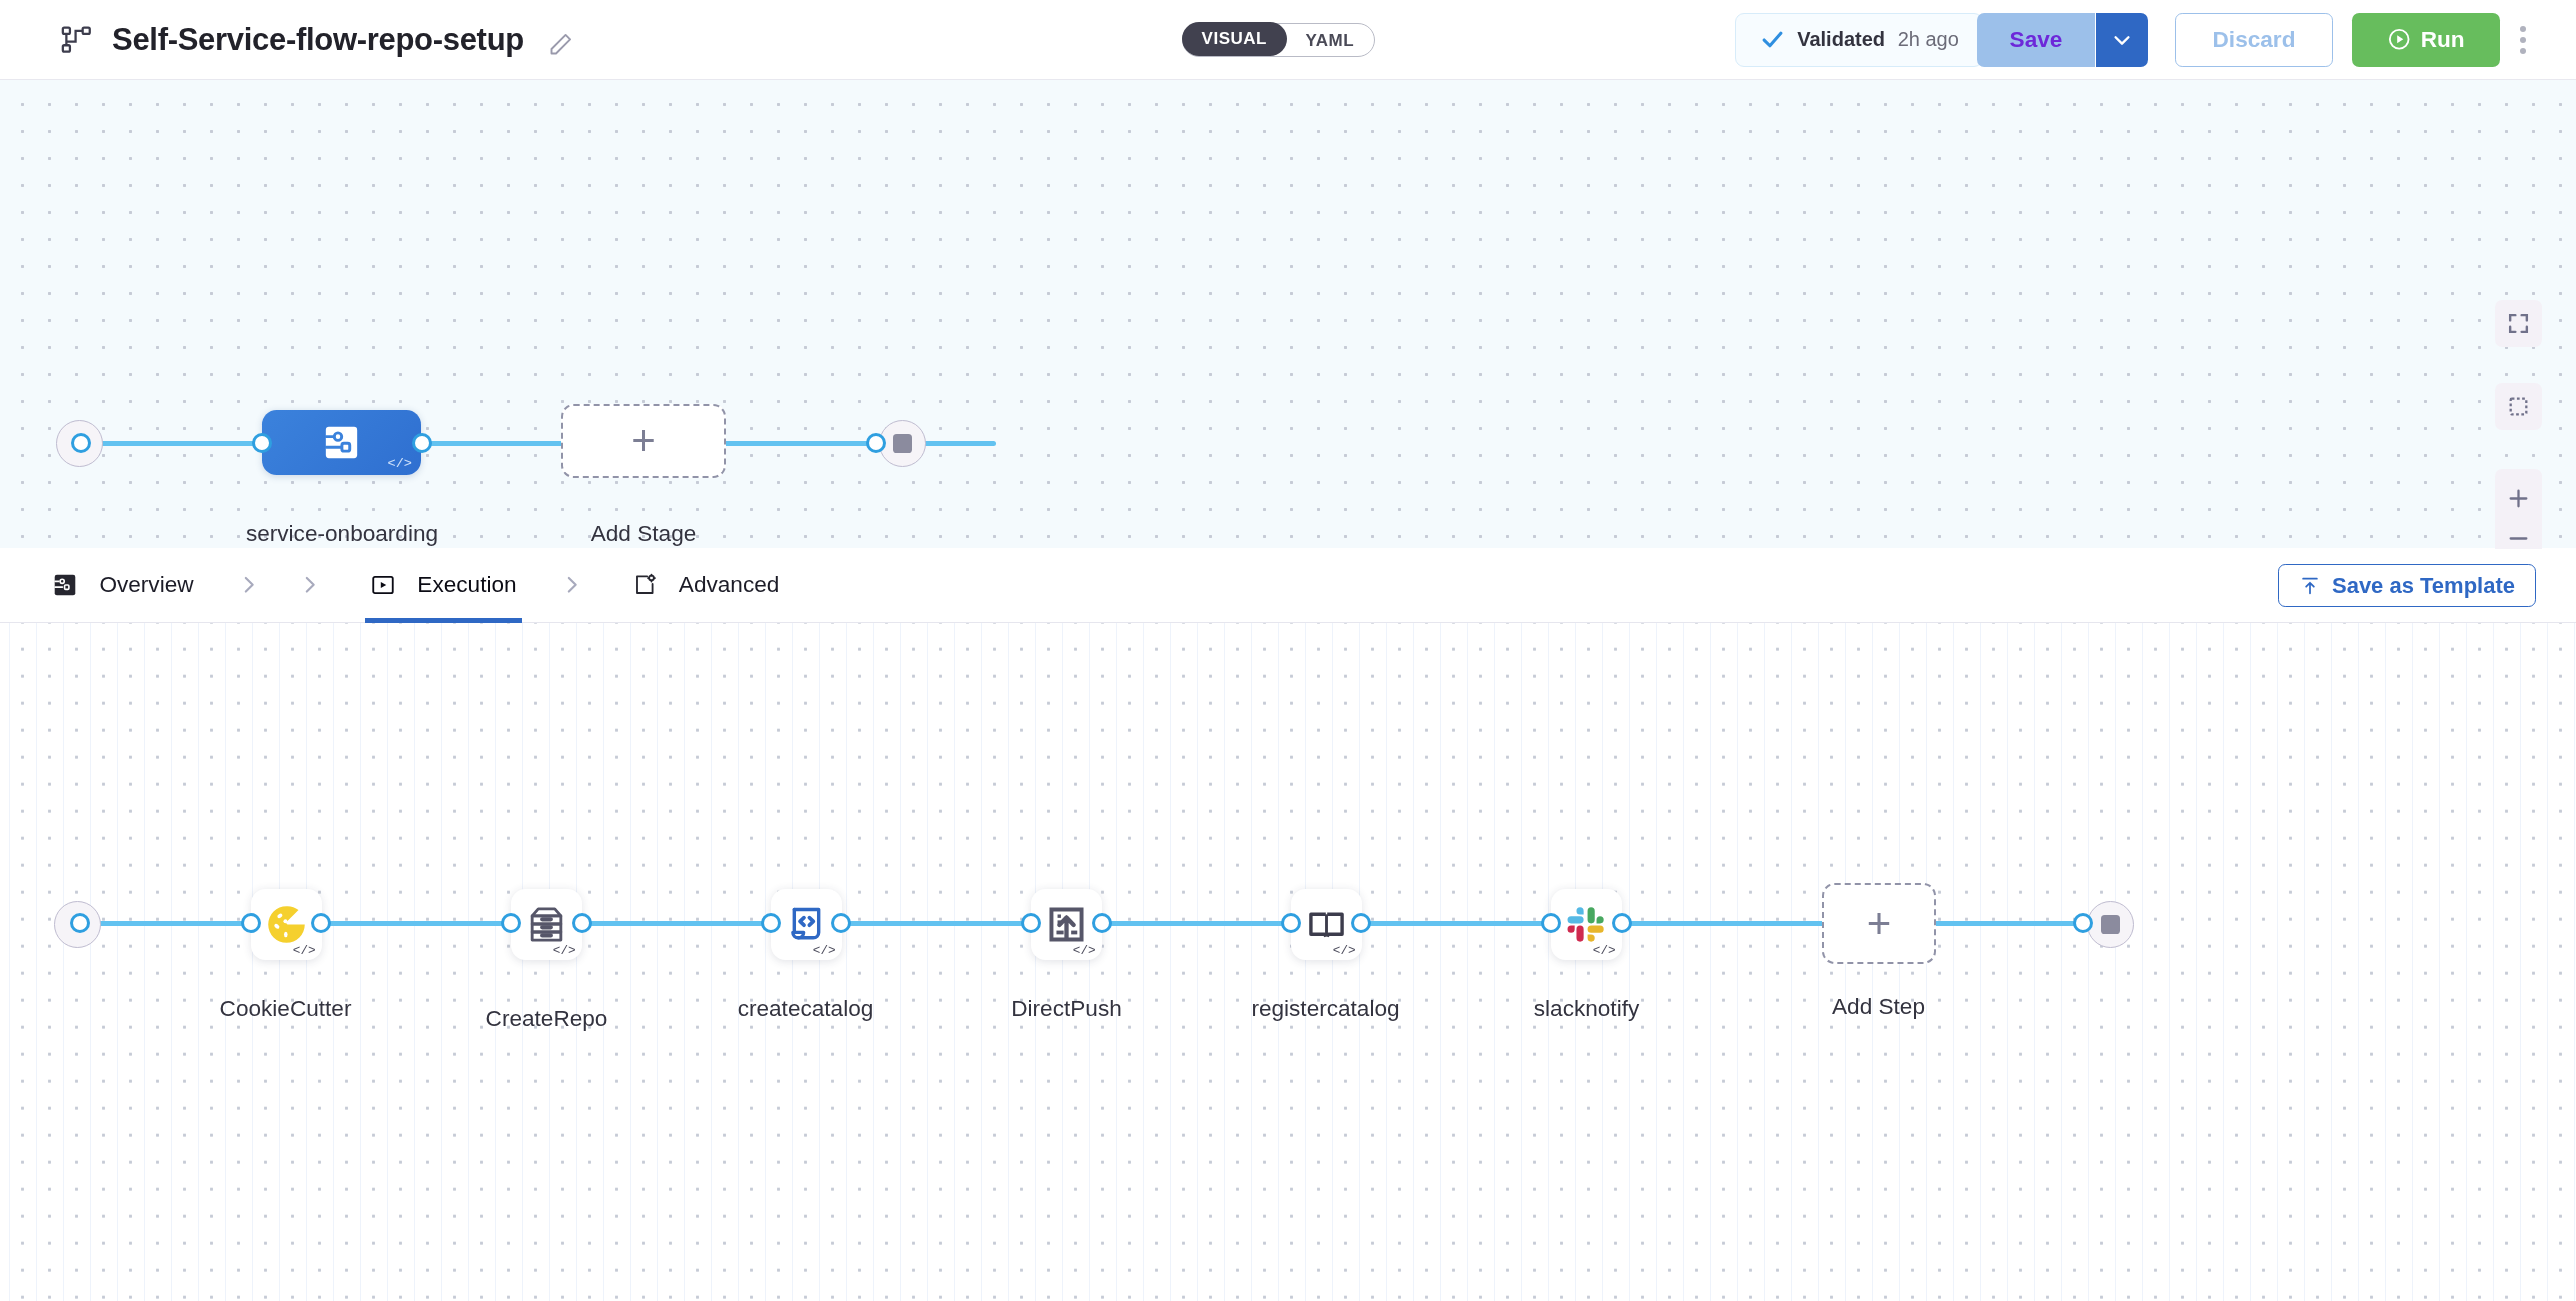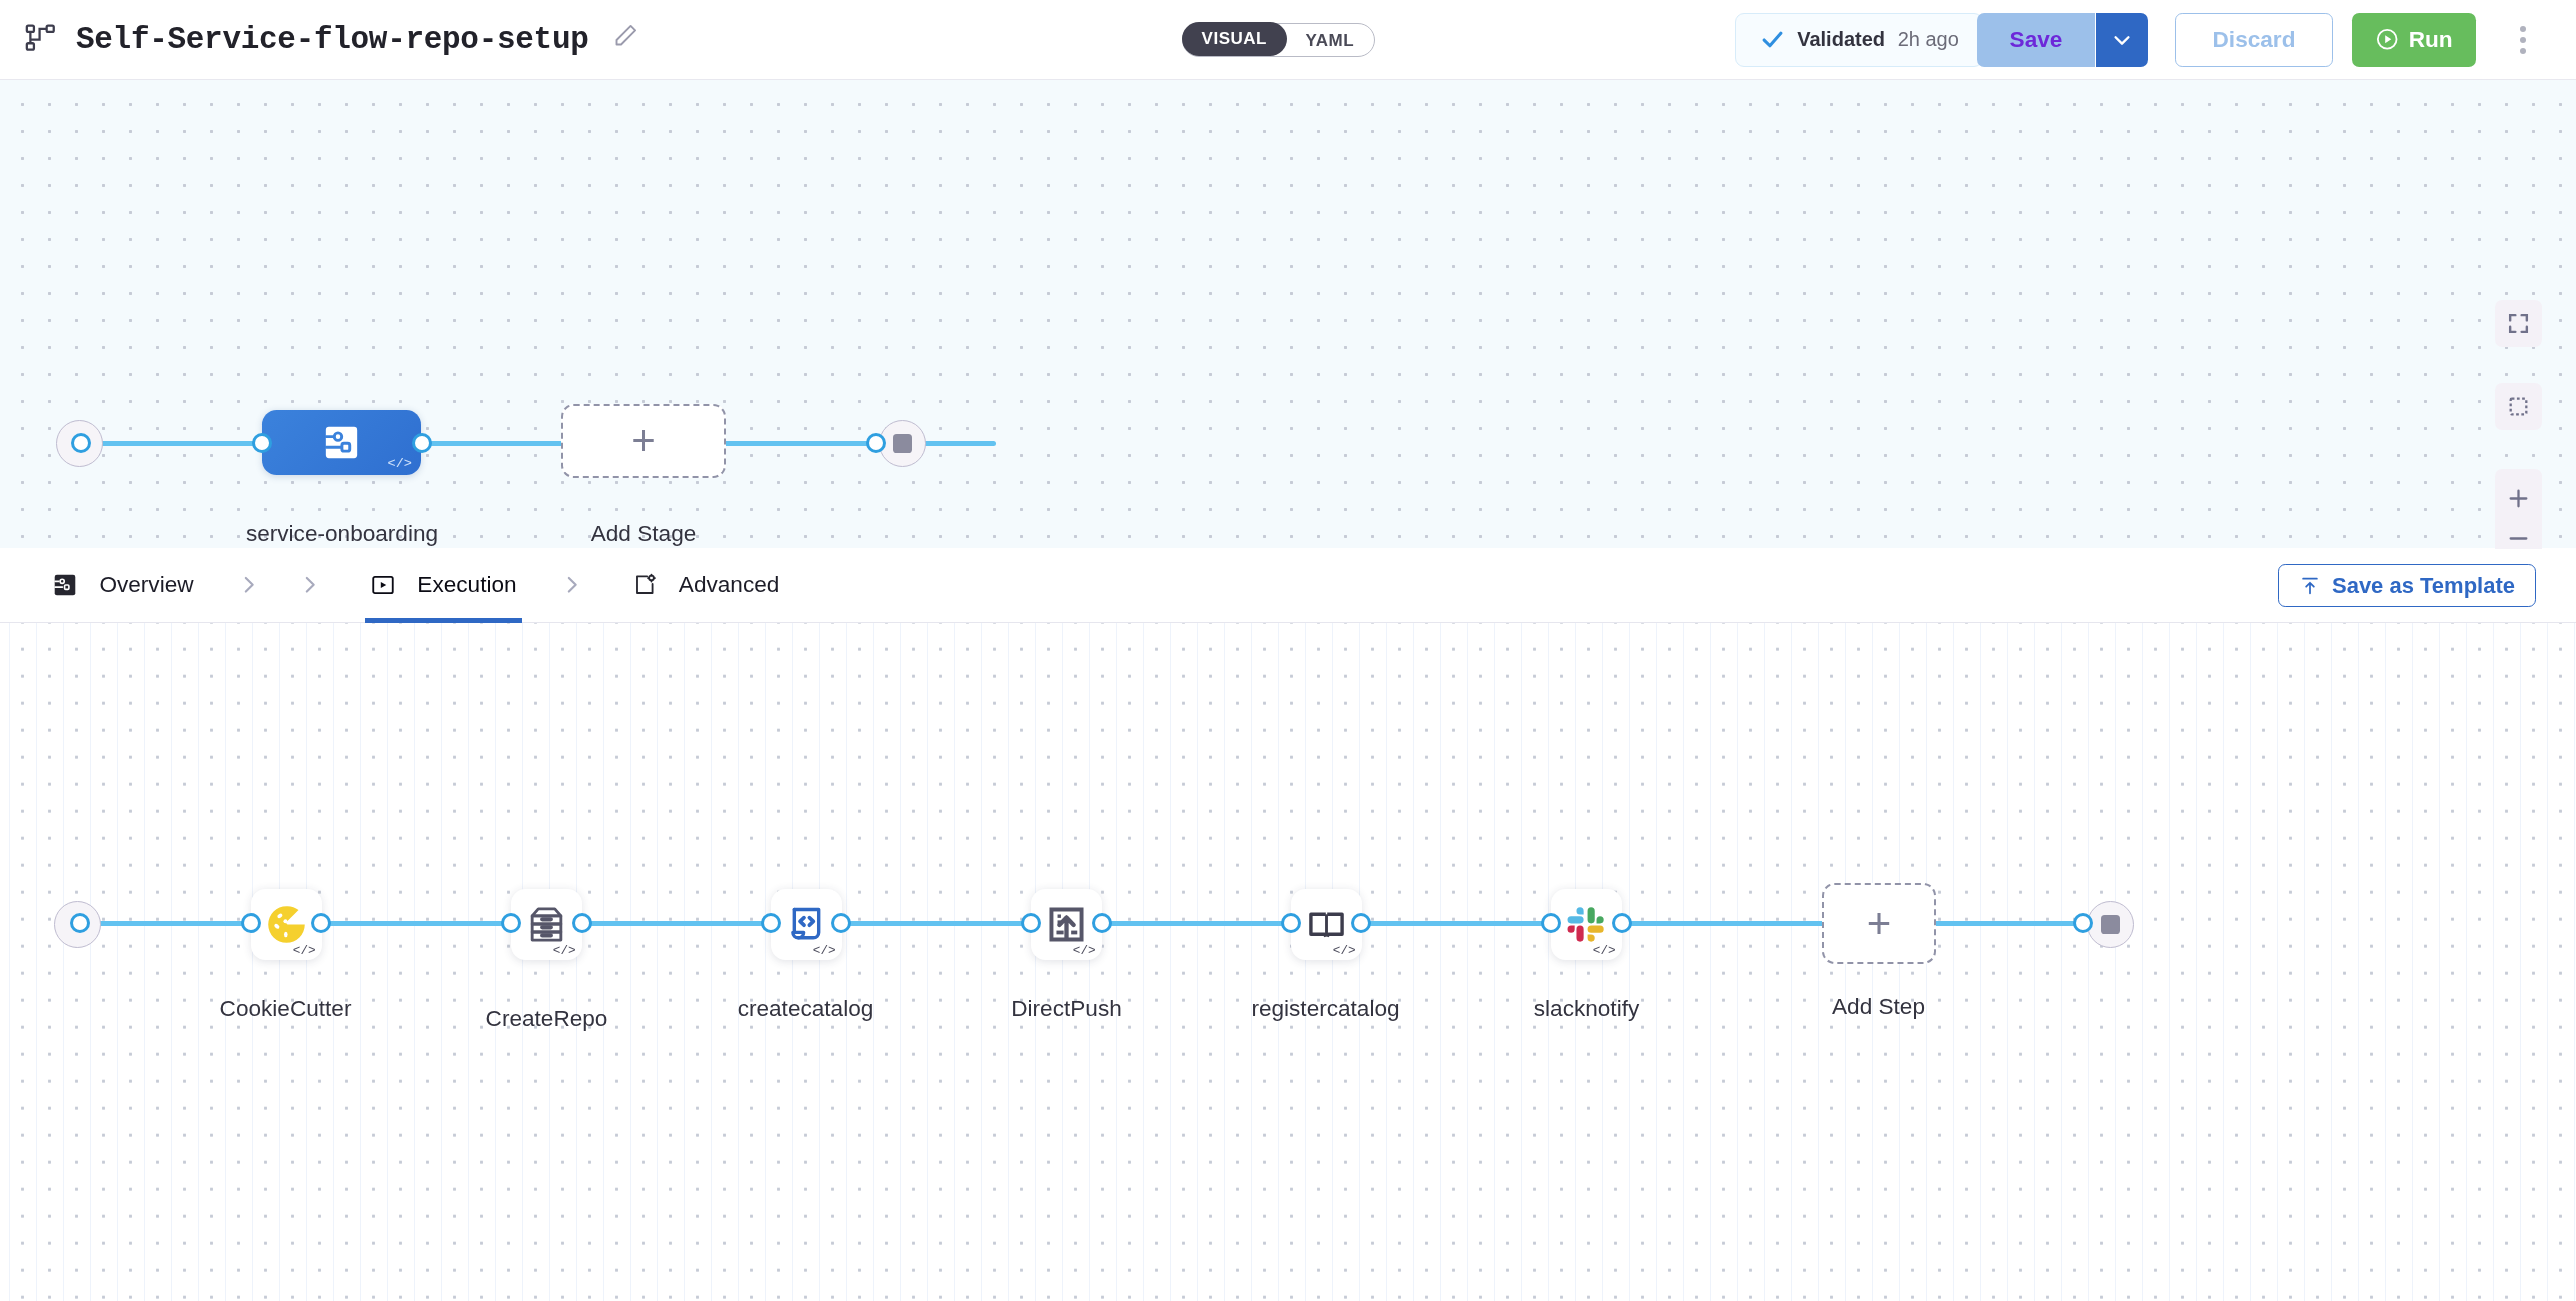--- a/index.html
+++ b/index.html
@@ -11,21 +11,21 @@
   }
   .app { position: relative; width: 2576px; height: 1302px; }
 
   
   .header {
     position: absolute; left: 0; top: 0; width: 2576px; height: 80px;
     background: #ffffff;
     border-bottom: 0.9px solid #e8e8ef;
     display: flex; align-items: center;
   }
-  .hdr-left { display: flex; align-items: flex-start; gap: 18px; padding-left: 24px; font-family: Liberation Mono, monospace; }
+  .hdr-left { display: flex; align-items: flex-end; gap: 18px; padding-left: 60px; }
   .pipeline-icon { width: 34px; height: 34px; display: block; }
   .pipeline-title {
     font-size: 31px; font-weight: bold; color: #22222a; letter-spacing: -0.3px;
     white-space: nowrap;
   }
   .edit-icon { width: 27px; height: 27px; display: block; margin-left: 5.4px; }
 
   
   .view-toggle {
     position: absolute; left: 1182px; top: 22.6px;
@@ -75,21 +75,21 @@
 
   .discard-btn {
     position: absolute; left: 2175px; top: 12.7px;
     width: 158px; height: 54px;
     border: 0.9px solid #9cc0ea; border-radius: 7.2px; background: #ffffff;
     color: #9cc0ea; font-size: 22.6px; font-weight: bold;
     display: flex; align-items: center; justify-content: center;
   }
   .run-btn {
     position: absolute; left: 2352px; top: 12.7px;
-    width: 124px; height: 54px;
+    width: 148px; height: 54px;
     border-radius: 7.2px; background: #67bd5d; color: #ffffff;
     font-size: 22.6px; font-weight: bold;
     display: flex; align-items: center; justify-content: center; gap: 9px;
   }
   .run-btn svg { width: 24.4px; height: 24.4px; display: block; }
   .kebab {
     position: absolute; left: 2505px; top: 22px;
     width: 36px; height: 36px;
     display: flex; flex-direction: column; align-items: center; justify-content: center; gap: 4.5px;
   }

